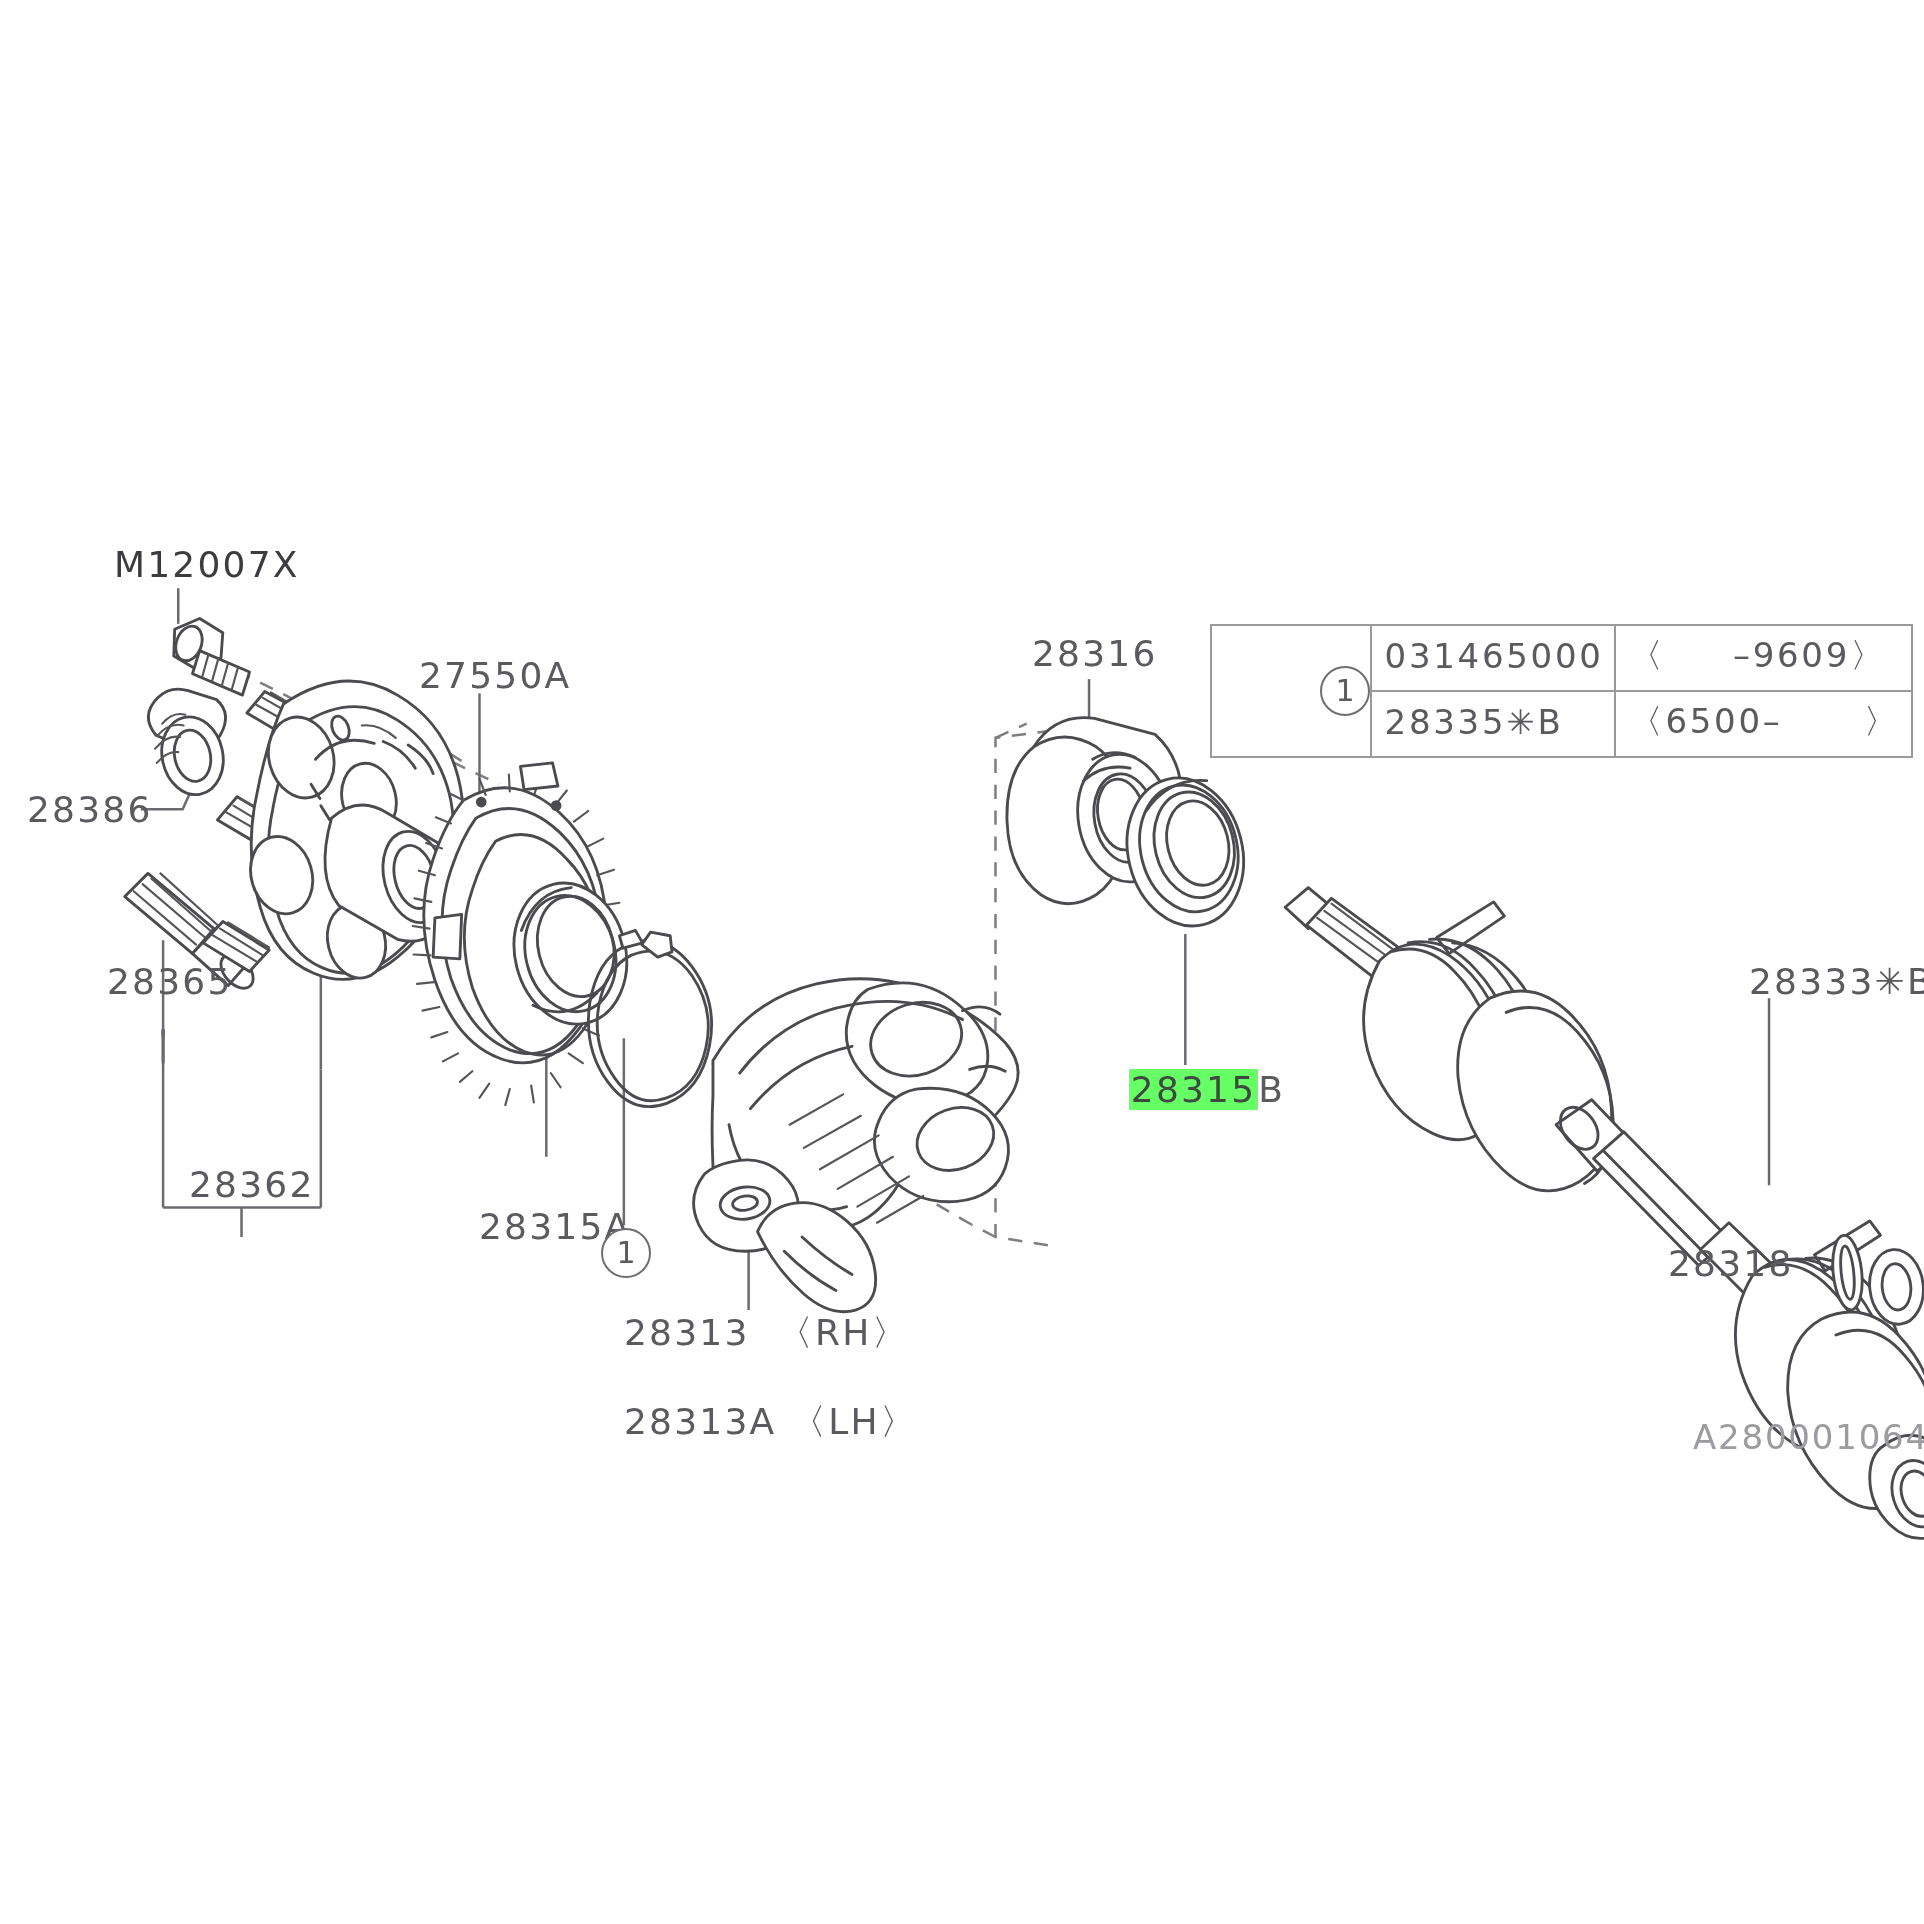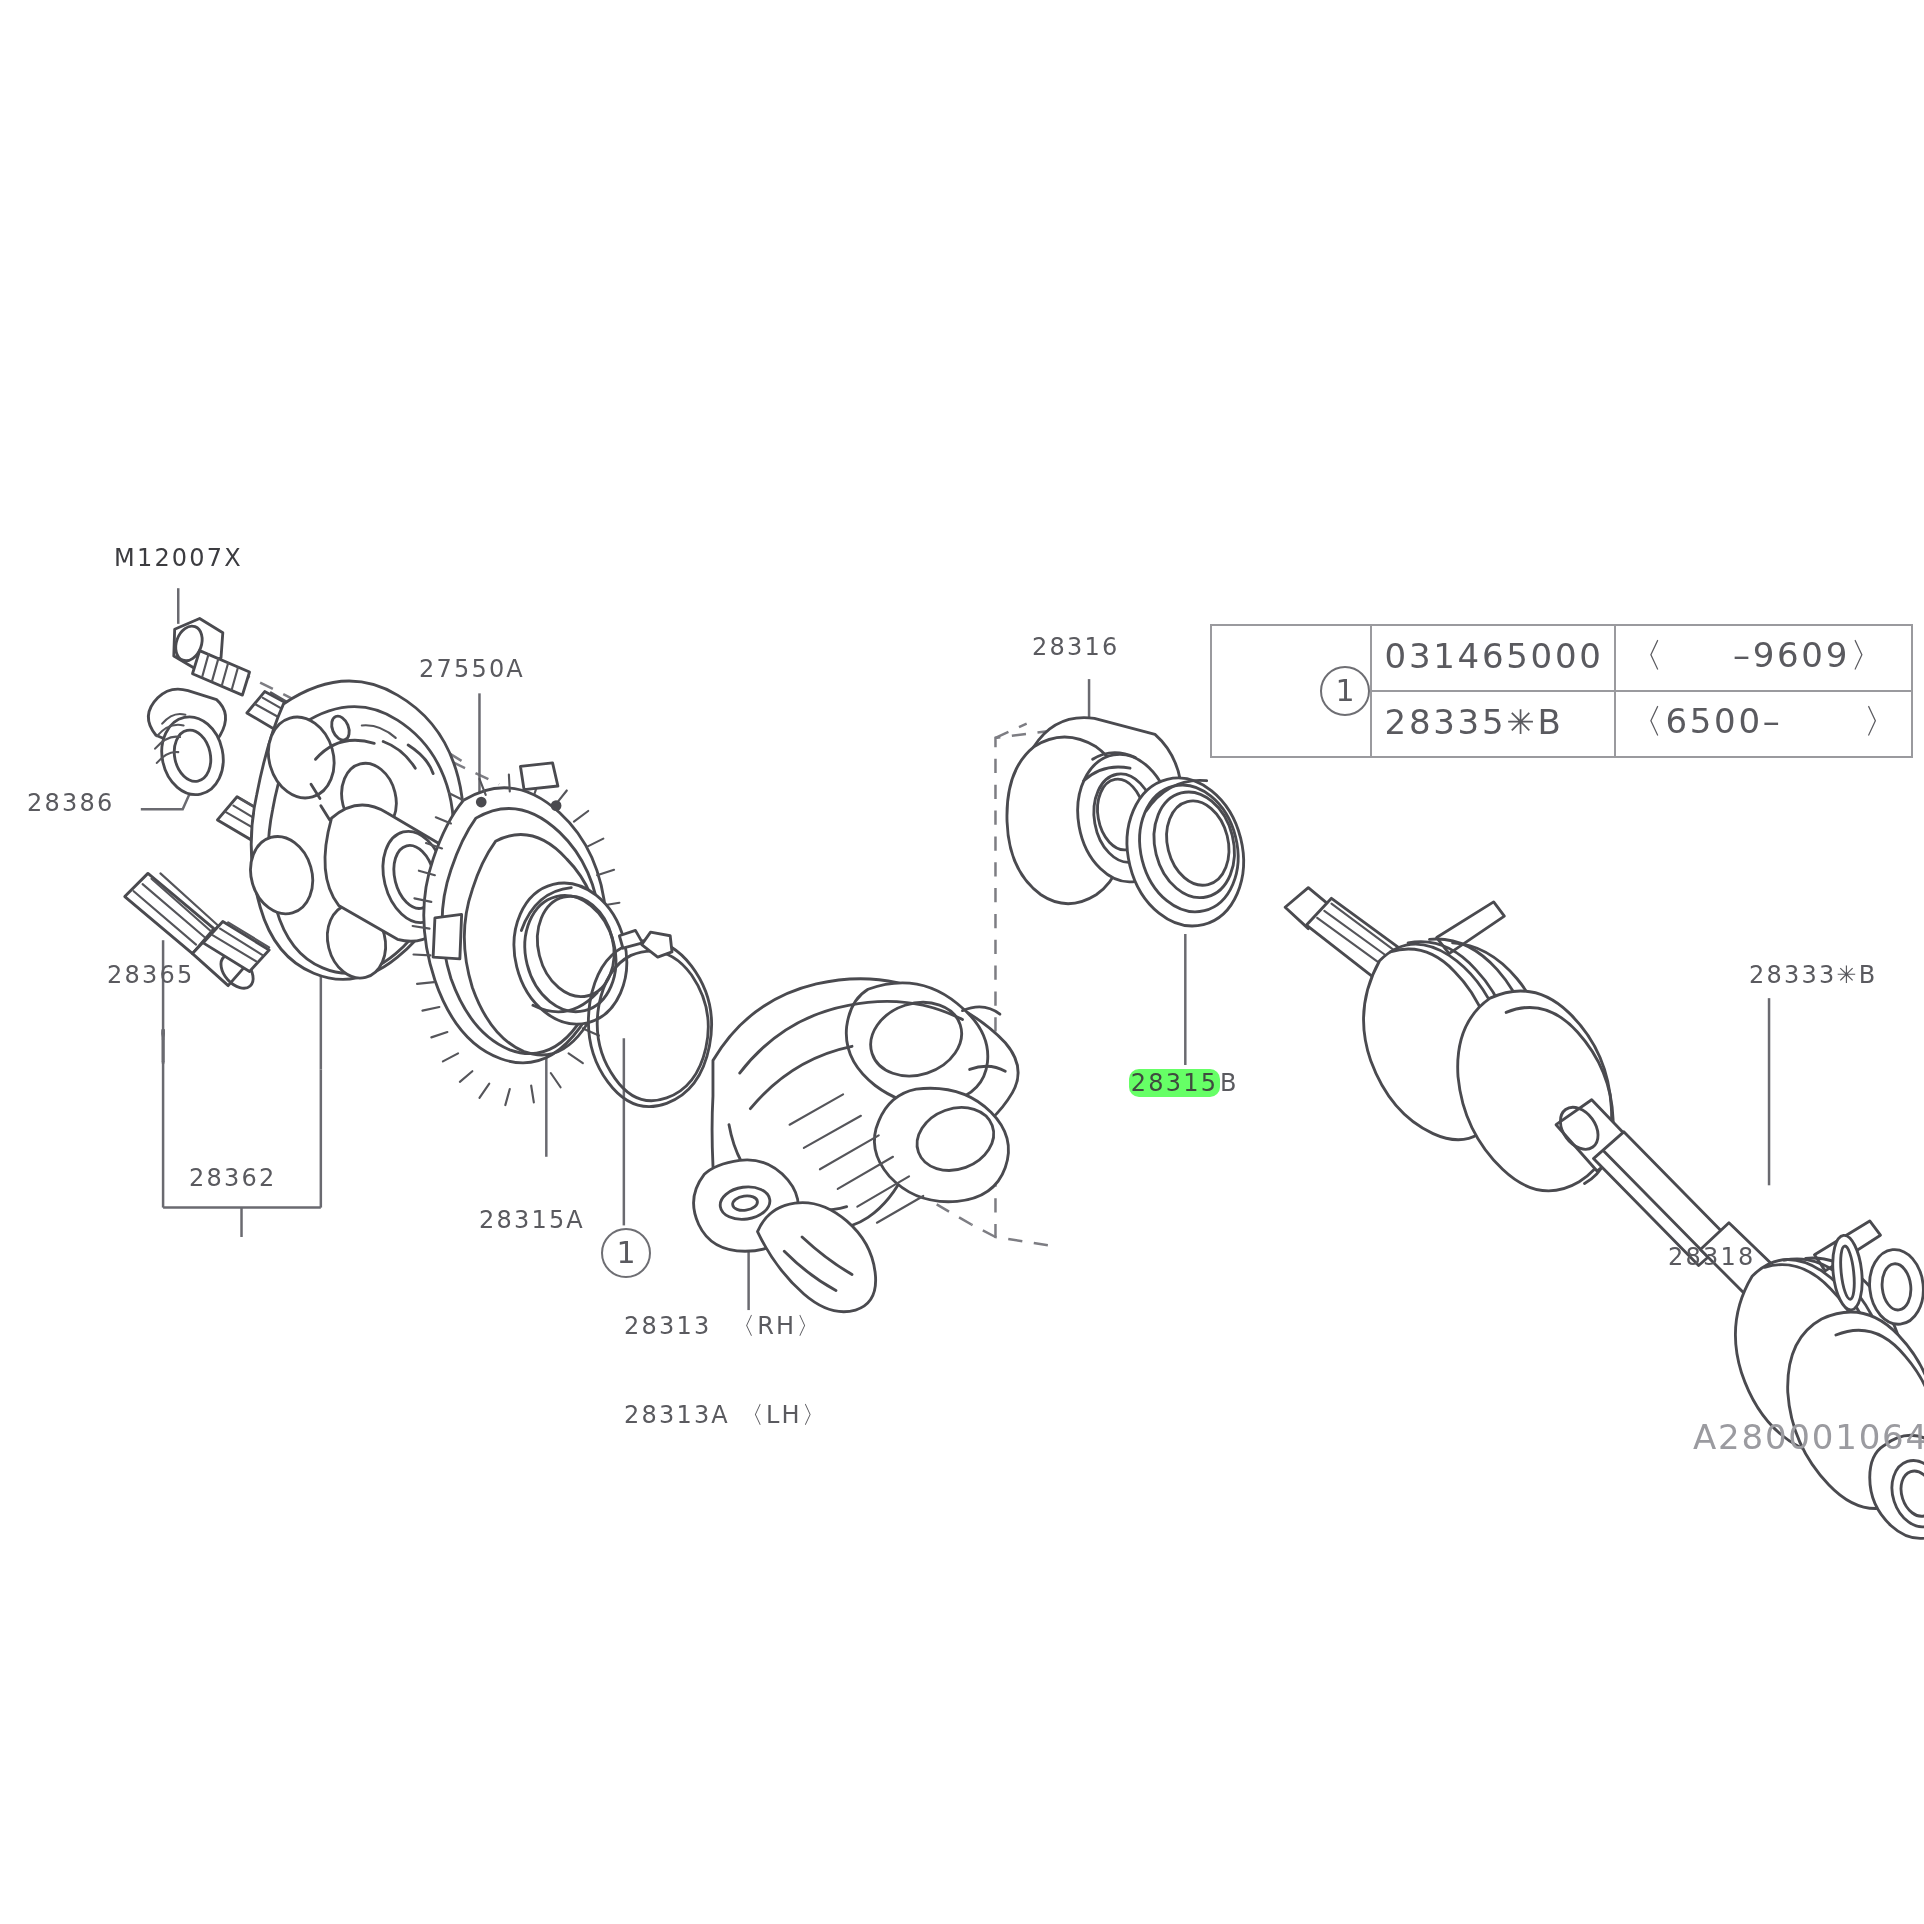--- a/index.html
+++ b/index.html
@@ -27,32 +27,31 @@
     position: absolute;
     left: 0; top: 0;
     width: 1925px;
     height: 1925px;
     display: block;
   }
   .lbl {
     position: absolute;
     color: #5a5a5f;
     font-family: "DejaVu Sans", sans-serif;
-    font-size: 24px;
+    font-size: 36px;
     letter-spacing: 2.2px;
     white-space: pre;
     line-height: 1.18;
     font-weight: 400;
   }
   .lbl.dark { color: #3c3c40; }
   .hl {
     background: #66ff66;
     padding: 0 1.8px;
     color: #3f4a3f;
-    border-radius: 10px;
   }
   .tbl {
     position: absolute;
     border: 2.7px solid #9a9a9e;
     border-collapse: collapse;
     background: #ffffff;
   }
   .tbl td {
     border: 2.7px solid #9a9a9e;
     color: #5a5a5f;

